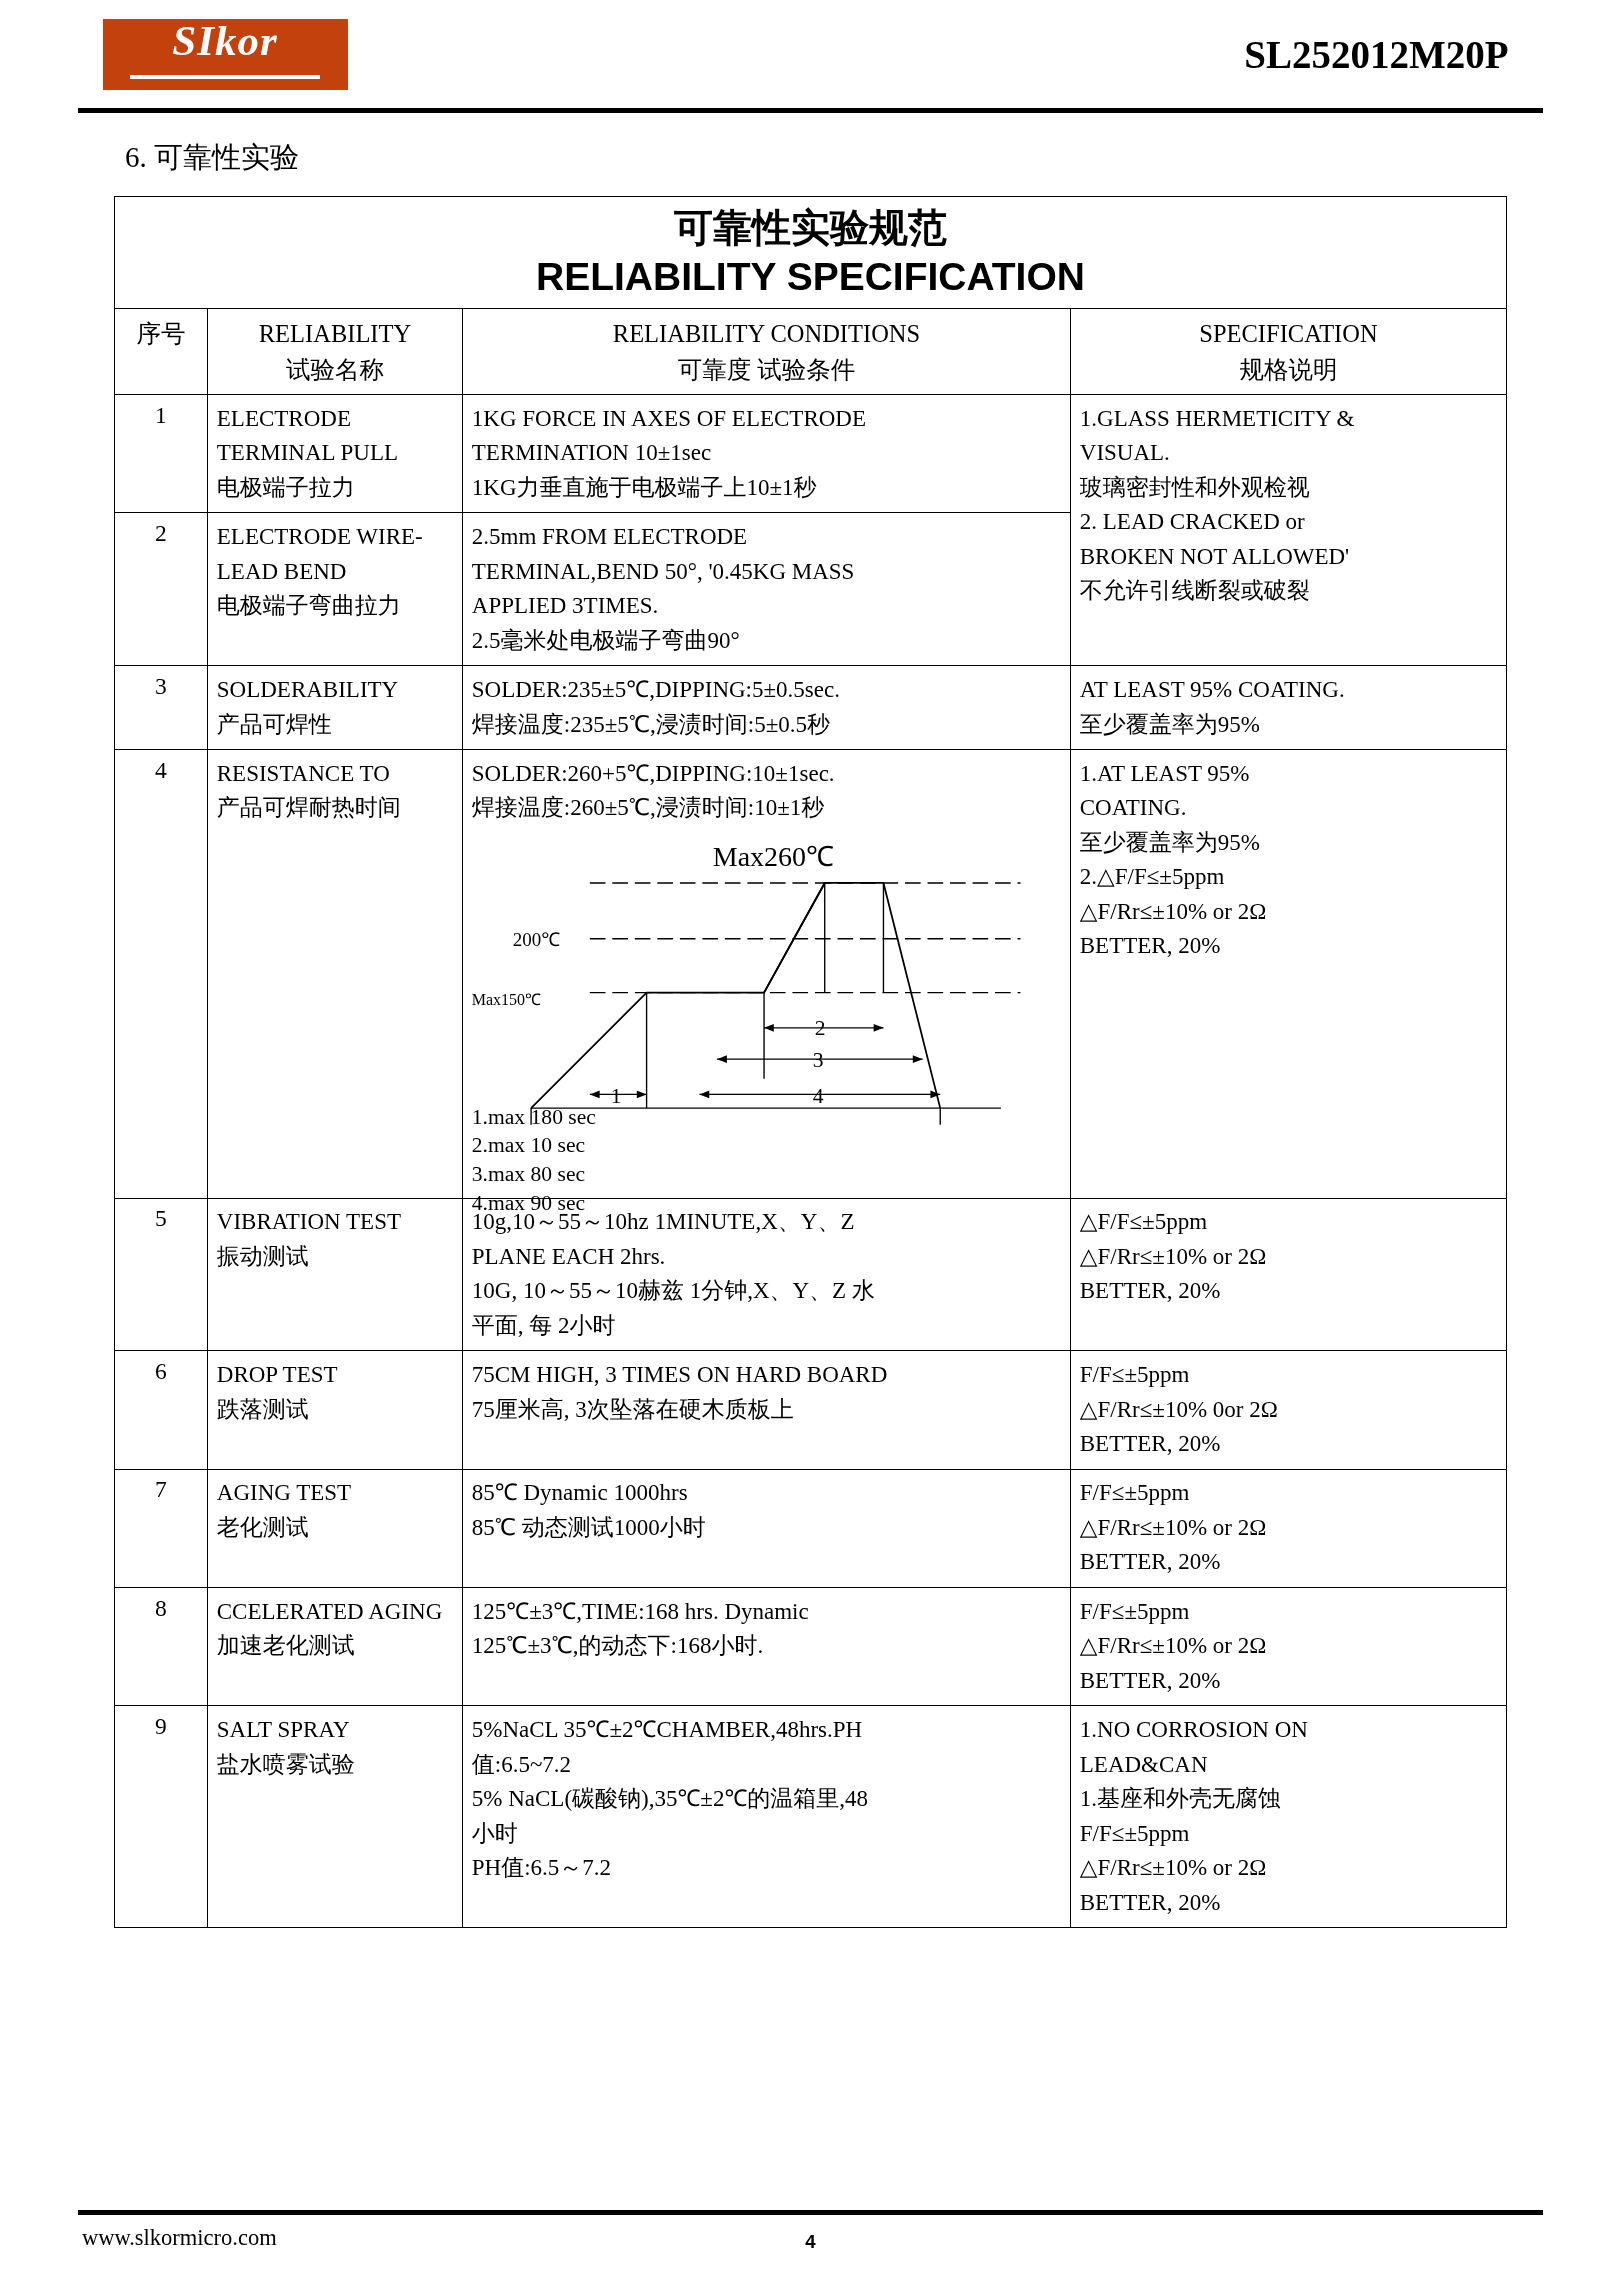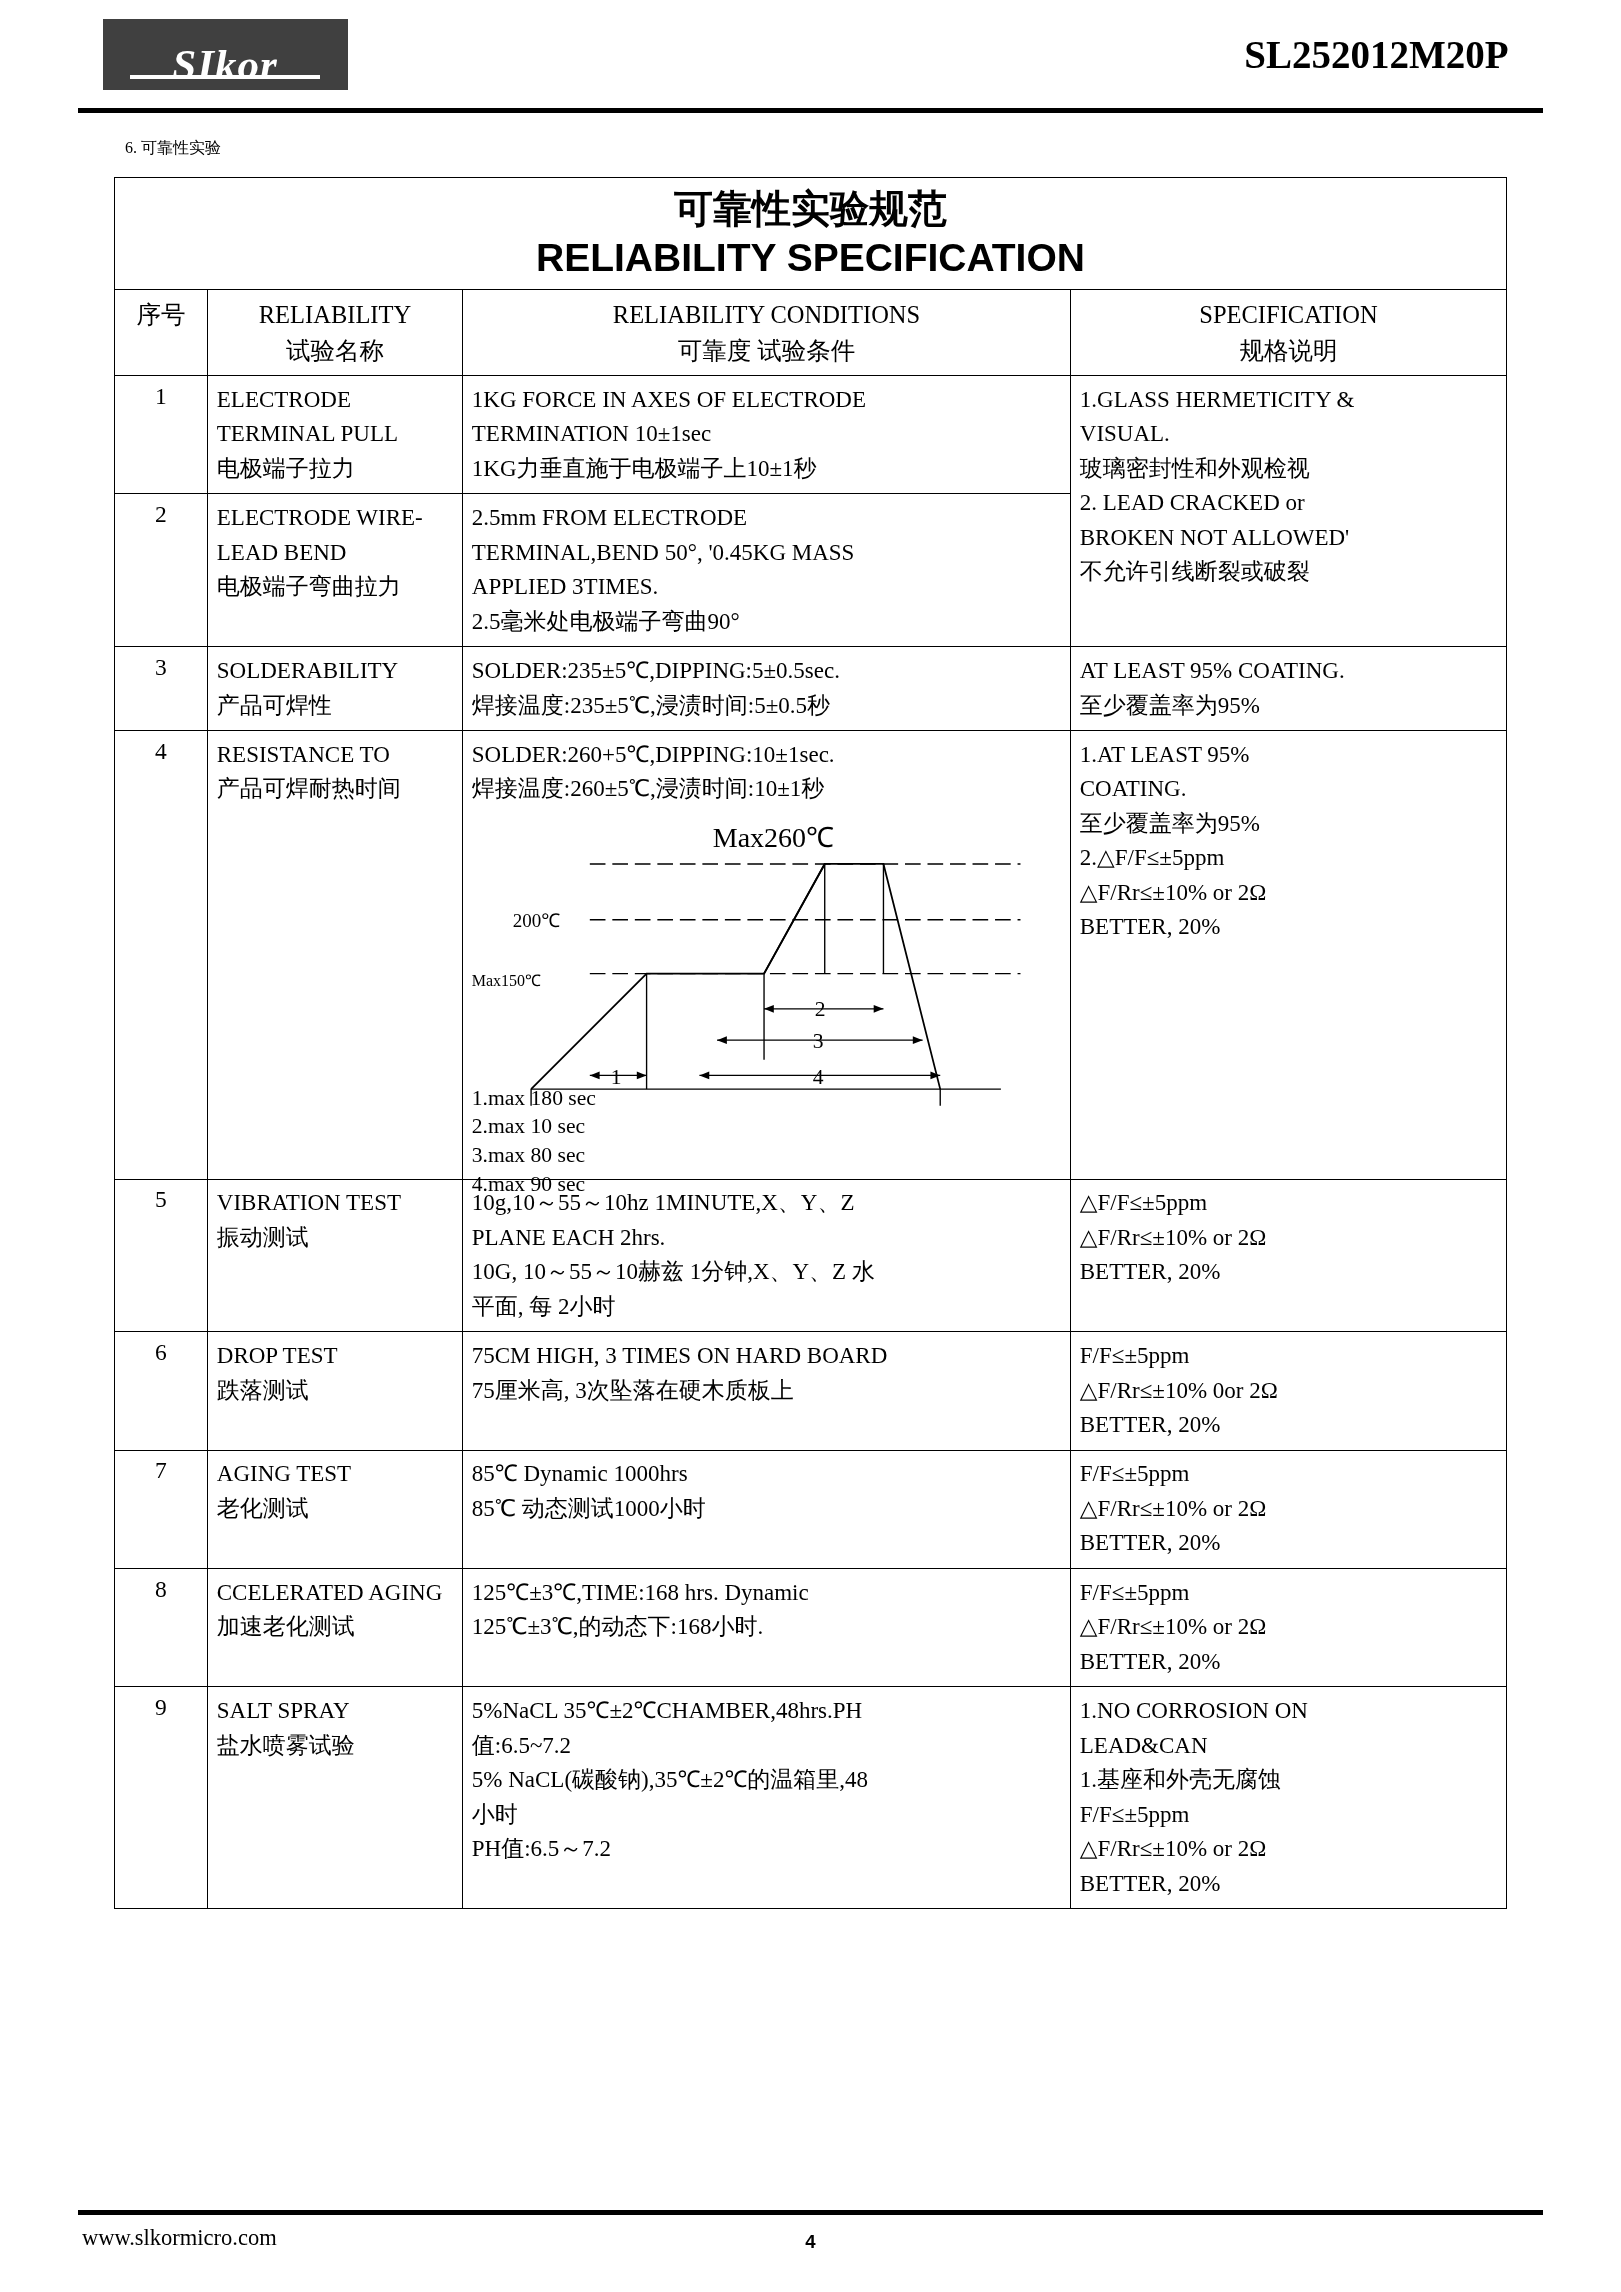--- a/index.html
+++ b/index.html
@@ -27,23 +27,23 @@
     position: relative;
     height: 108px;
     display: flex;
     align-items: center;
     justify-content: space-between;
     padding: 0 24.5px 0 24.5px;
   }
   .logo {
     width: 245px;
     height: 71px;
-    background: #404040;
+    background: #c2410c;
     display: flex;
-    align-items: flex-end;
+    align-items: flex-start;
     justify-content: center;
     position: relative;
   }
   .logo-text {
     color: #ffffff;
     font-family: "Liberation Serif", serif;
     font-style: italic;
     font-weight: bold;
     font-size: 43px;
     letter-spacing: 1px;
@@ -67,21 +67,21 @@
   }
   .header-rule {
     height: 4.9px;
     background: #000;
     margin: 0 0 0 0;
   }
 
   
   .section-title {
     font-family: "Liberation Serif", serif;
-    font-size: 16px;
+    font-size: 29px;
     margin: 25.5px 0 17.6px 47px;
   }
 
   
   table.spec {
     border-collapse: collapse;
     width: 1392px;
     margin: 16px auto;
     table-layout: fixed;
   }

